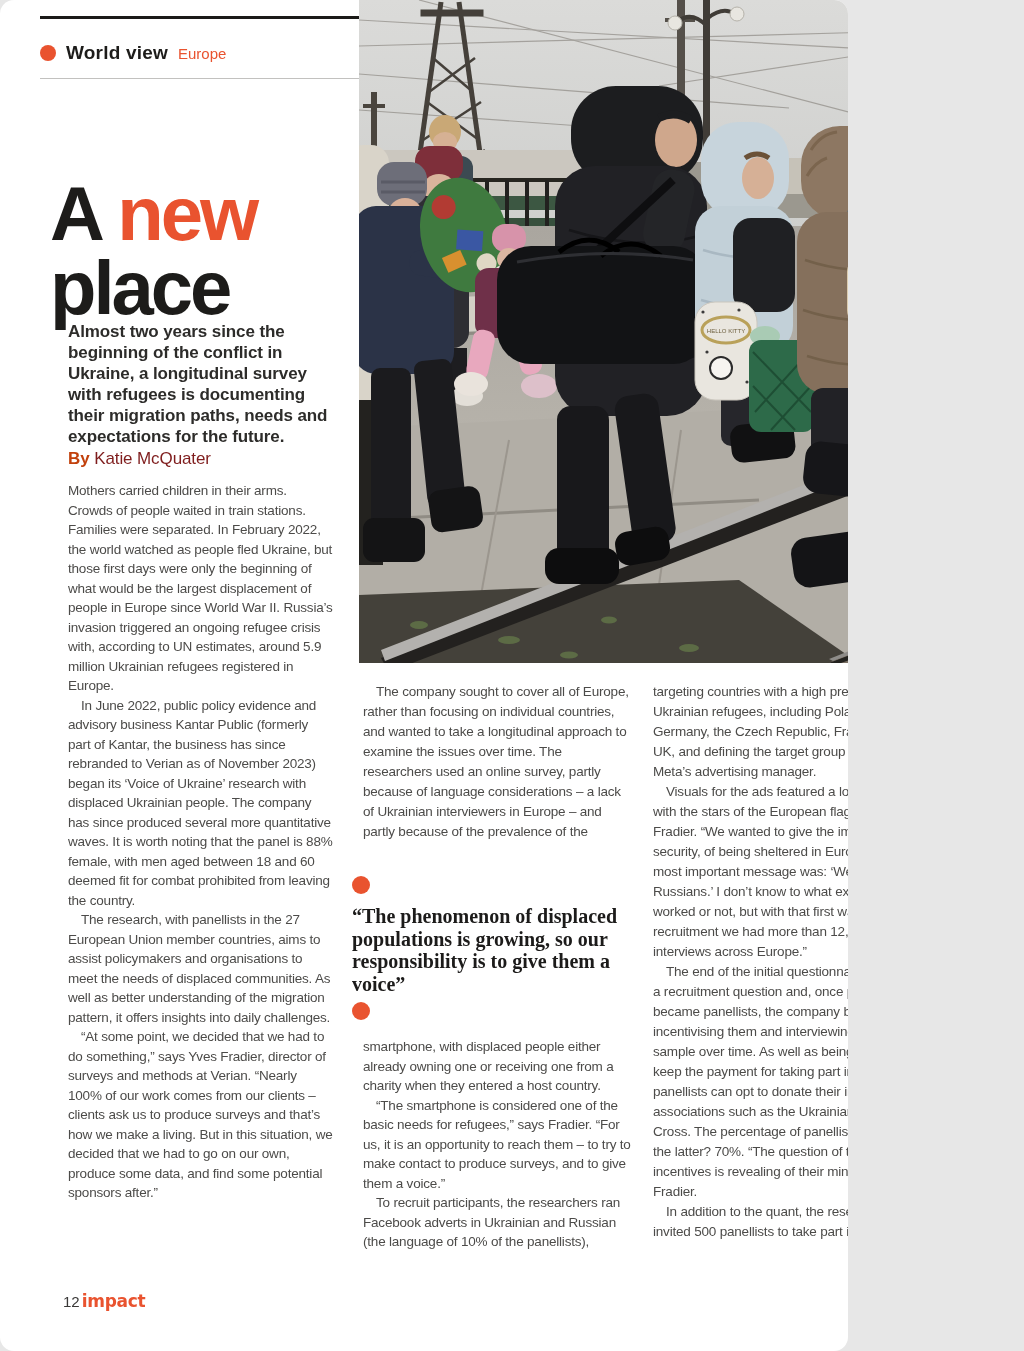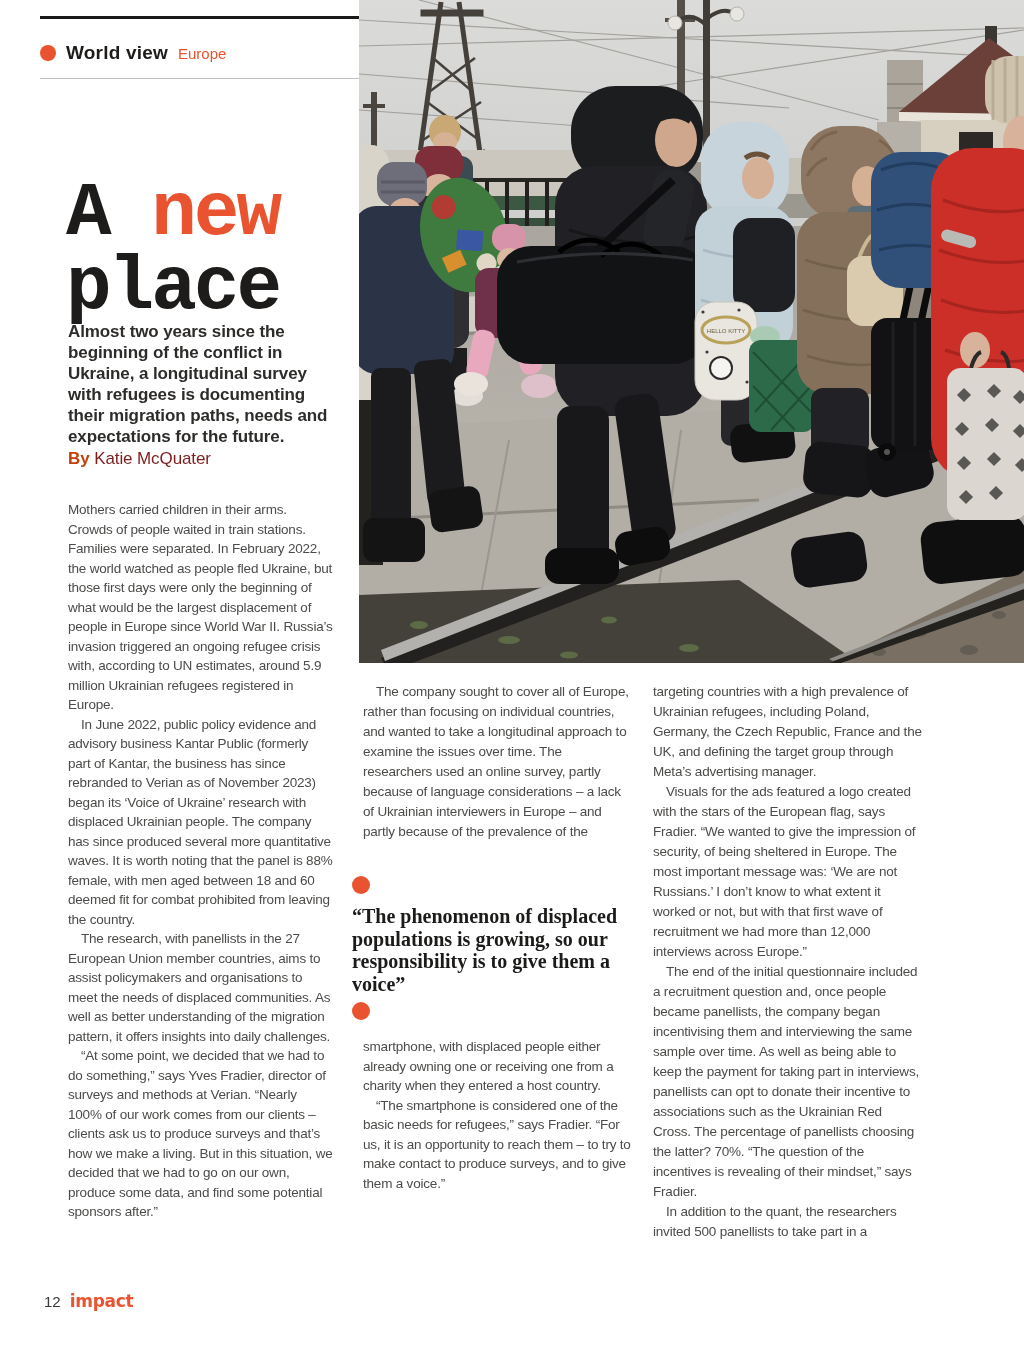--- a/index.html
+++ b/index.html
@@ -1,49 +1,49 @@
 <!DOCTYPE html>
 <html><head>
 <meta charset="utf-8">
 <style>
   html,body{margin:0;padding:0;background:#e7e7e7;}
-  .page{position:relative;width:1024px;height:1351px;background:#ffffff;overflow:hidden;
-        font-family:"Liberation Sans",sans-serif;}
+  .page{position:relative;width:848px;height:1351px;background:#ffffff;overflow:hidden;
+        font-family:"Liberation Sans",sans-serif;border-radius:14px;}
   
   .kicker-rule{position:absolute;left:40px;top:16px;width:322px;height:3px;background:#1b1a18;}
   .kicker{position:absolute;left:40px;top:42px;width:322px;display:flex;align-items:center;gap:10px;}
   .kicker-dot{width:16px;height:16px;border-radius:50%;background:#e9532f;flex:0 0 auto;}
   .kicker-section{font-size:19px;font-weight:bold;color:#1d1c1a;letter-spacing:.2px;}
   .kicker-region{font-size:15px;color:#e9532f;}
   .kicker-thinrule{position:absolute;left:40px;top:78px;width:322px;height:1px;background:#c2c1bf;}
   
-  .headline{position:absolute;left:66px;top:126px;font-family:Liberation Mono, monospace;
+  .headline{position:absolute;left:50px;top:126px;font-family:Liberation Sans, sans-serif;
             font-weight:800;font-size:76px;line-height:74px;letter-spacing:-3px;color:#1d1c1a;}
   .headline .orange{color:#e9532f;}
   
   .standfirst{position:absolute;left:68px;top:321px;width:276px;font-size:17px;line-height:21px;
               font-weight:bold;color:#2d2c2a;letter-spacing:-0.1px;}
   .byline{margin-top:1px;}
   .byline .by{font-weight:bold;color:#c2410c;}
   .byline .author{font-weight:normal;color:#7f1d1d;}
   
   .bodycol{position:absolute;font-size:13.5px;line-height:19.5px;color:#4c4b49;letter-spacing:-0.2px;}
   .bodycol p{margin:0;}
   .bodycol p.indent{text-indent:13px;}
-  .col1{left:68px;top:481px;width:266px;margin-top:19px;}
+  .col1{left:68px;top:481px;width:266px;}
   .col2a{left:363px;top:682px;width:270px;line-height:20px;}
   .col2b{left:363px;top:1028px;width:270px;line-height:19.5px;margin-top:9px;}
   .col3{left:653px;top:682px;width:270px;line-height:20px;}
   
   .pullquote{position:absolute;left:352px;top:876px;width:292px;}
   .pq-dot{width:18px;height:18px;border-radius:50%;background:#e9532f;display:inline-block;}
   .pq-text{font-family:"Liberation Serif",serif;font-weight:bold;font-size:20px;line-height:22.5px;
            color:#1c1b1a;margin:7px 0;}
   
-  .footer{position:absolute;left:44px;top:1291px;display:flex;align-items:baseline;gap:9px;}
+  .footer{position:absolute;left:63px;top:1291px;display:flex;align-items:baseline;gap:2px;}
   .footer-page{font-size:15px;color:#3a3938;}
   .footer-logo{font-family:"DejaVu Sans",sans-serif;font-size:17px;font-weight:800;color:#e9532f;letter-spacing:-0.3px;}
   
   .photo{position:absolute;left:359px;top:0;width:665px;height:663px;overflow:hidden;}
   .photo svg{display:block;width:665px;height:663px;}
 </style>
 </head>
 <body>
 
 <div class="page">
@@ -83,20 +83,21 @@
 
   <div class="pullquote">
     <span class="pq-dot"></span>
     <div class="pq-text">“The phenomenon of displaced populations is growing, so our responsibility is to give them a voice”</div>
     <span class="pq-dot"></span>
   </div>
 
   <div class="bodycol col2b">
     <p>smartphone, with displaced people either already owning one or receiving one from a charity when they entered a host country.</p>
     <p class="indent">“The smartphone is considered one of the basic needs for refugees,” says Fradier. “For us, it is an opportunity to reach them – to try to make contact to produce surveys, and to give them a voice.”</p>
+    <p class="indent">To recruit participants, the researchers ran Facebook adverts in Ukrainian and Russian (the language of 10% of the panellists),</p>
   </div>
 
   <div class="bodycol col3">
     <p>targeting countries with a high prevalence of Ukrainian refugees, including Poland, Germany, the Czech Republic, France and the UK, and defining the target group through Meta’s advertising manager.</p>
     <p class="indent">Visuals for the ads featured a logo created with the stars of the European flag, says Fradier. “We wanted to give the impression of security, of being sheltered in Europe. The most important message was: ‘We are not Russians.’ I don’t know to what extent it worked or not, but with that first wave of recruitment we had more than 12,000 interviews across Europe.”</p>
     <p class="indent">The end of the initial questionnaire included a recruitment question and, once people became panellists, the company began incentivising them and interviewing the same sample over time. As well as being able to keep the payment for taking part in interviews, panellists can opt to donate their incentive to associations such as the Ukrainian Red Cross. The percentage of panellists choosing the latter? 70%. “The question of the incentives is revealing of their mindset,” says Fradier.</p>
     <p class="indent">In addition to the quant, the researchers invited 500 panellists to take part in a</p>
   </div>
 
   <div class="footer">

